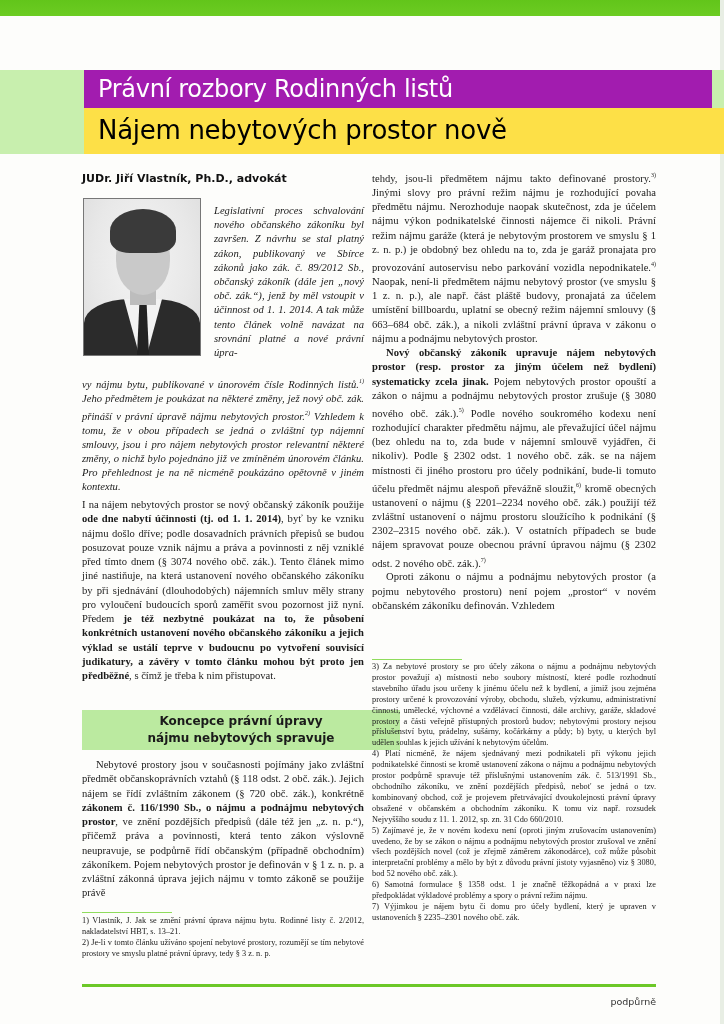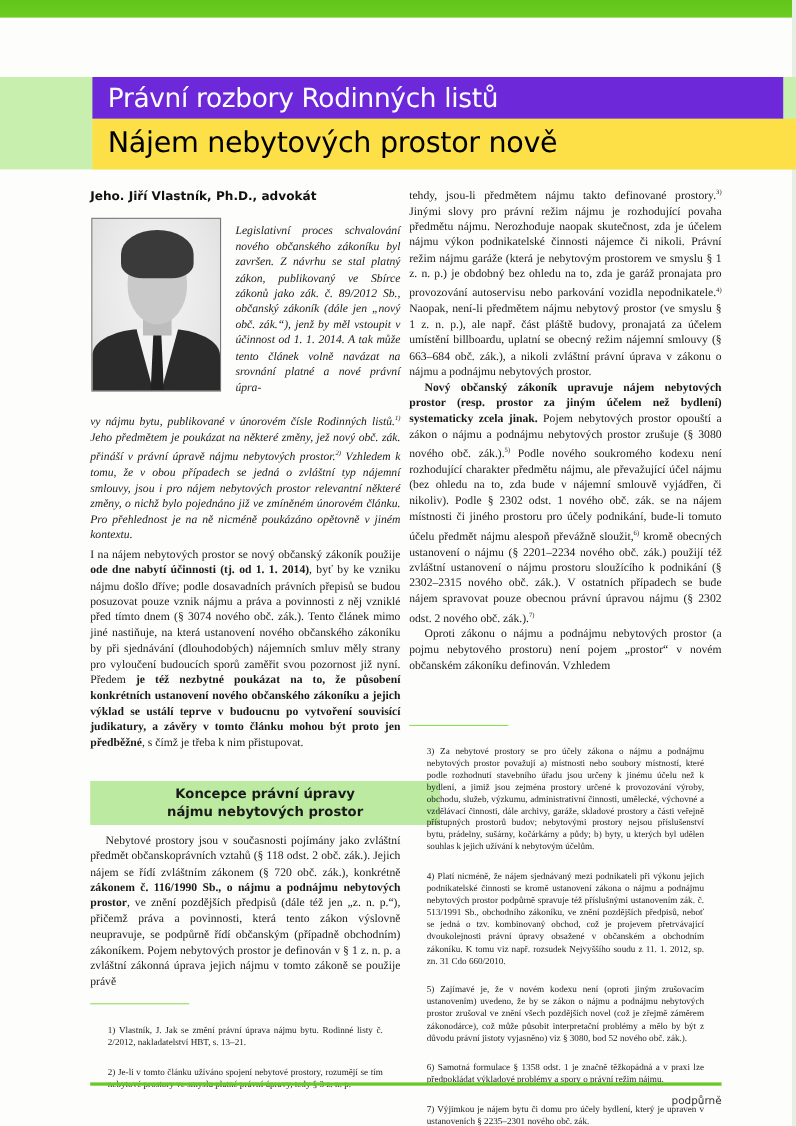--- a/index.html
+++ b/index.html
@@ -16,21 +16,21 @@
   .right-edge {
     position: absolute; right: 0; top: 0; width: 4px; height: 1024px;
     background: #e8eee4;
   }
   .header-band {
     position: absolute; left: 0; top: 70px; width: 724px; height: 84px;
     background: #c8efae;
   }
   .series-title {
     position: absolute; left: 84px; top: 70px; width: 628px; height: 38px;
-    background: #6d28d9;
+    background: #a21caf;
     color: #ffffff;
     font-family: "DejaVu Sans", sans-serif;
     font-size: 24px; line-height: 38px;
     padding-left: 14px; box-sizing: border-box;
     letter-spacing: -0.3px;
   }
   .article-title {
     position: absolute; left: 84px; top: 108px; width: 672px; height: 46px;
     background: #fde047;
     color: #000;
@@ -75,21 +75,21 @@
     font-size: 12px; line-height: 17px; text-align: center; padding-top: 3px; box-sizing: border-box;
   }
   .body-left-2 { left: 82px; top: 758px; width: 282px; }
   .body-left-2 p, .body-right p { margin: 0; text-indent: 14px; }
   .fn-rule { position: absolute; height: 1px; width: 90px; background: #8fdc5c; }
   .fn-rule.left { left: 82px; top: 912px; }
   .fn-rule.right { left: 372px; top: 659px; }
   .footnotes { position: absolute; font-size: 8.3px; line-height: 10.9px; text-align: justify; }
   .footnotes.left { left: 82px; top: 916px; width: 282px; }
   .footnotes.right { left: 372px; top: 662px; width: 284px; }
-  .footnotes div { margin: 16px; }
+  .footnotes div { margin: 0; }
   .body-right { left: 372px; top: 168px; width: 284px; }
   .bottom-rule {
     position: absolute; left: 82px; top: 984px; width: 574px; height: 3px;
     background: #6cc828;
   }
   .page-number {
     position: absolute; left: 600px; top: 996px; width: 56px; text-align: right;
     font-family: "DejaVu Sans", sans-serif; font-size: 9.5px; color: #333;
   }
   b { font-weight: bold; }
@@ -97,39 +97,39 @@
 </head>
 <body>
 
 <div class="top-bar"></div>
 <div class="right-edge"></div>
 
 <div class="header-band"></div>
 <div class="series-title">Právní rozbory Rodinných listů</div>
 <div class="article-title">Nájem nebytových prostor nově</div>
 
-<div class="author">Jeho. Jiří Vlastník, Ph.D., advokát</div>
+<div class="author">JUDr. Jiří Vlastník, Ph.D., advokát</div>
 
 <div class="photo">
   <div class="suit"></div>
   <div class="shirt"></div>
   <div class="tie"></div>
   <div class="neck"></div>
   <div class="face"></div>
   <div class="hair"></div>
 </div>
 
 <div class="lead">Legislativní proces schvalování nového občanského zákoníku byl završen. Z návrhu se stal platný zákon, publikovaný ve Sbírce zákonů jako zák. č. 89/2012 Sb., občanský zákoník (dále jen „nový obč. zák.“), jenž by měl vstoupit v účinnost od 1. 1. 2014. A tak může tento článek volně navázat na srovnání platné a nové právní úpra-</div>
 <div class="lead-wide"><span>vy nájmu bytu, publikované v únorovém čísle Rodinných listů.</span><sup>1)</sup><span> Jeho předmětem je poukázat na některé změny, jež nový obč. zák. přináší v právní úpravě nájmu nebytových prostor.</span><sup>2)</sup><span> Vzhledem k tomu, že v obou případech se jedná o zvláštní typ nájemní smlouvy, jsou i pro nájem nebytových prostor relevantní některé změny, o nichž bylo pojednáno již ve zmíněném únorovém článku. Pro přehlednost je na ně nicméně poukázáno opětovně v jiném kontextu.</span></div>
 
 <div class="col body-left-1"><span>I na nájem nebytových prostor se nový občanský zákoník použije </span><b>ode dne nabytí účinnosti (tj. od 1. 1. 2014)</b><span>, byť by ke vzniku nájmu došlo dříve; podle dosavadních právních přepisů se budou posuzovat pouze vznik nájmu a práva a povinnosti z něj vzniklé před tímto dnem (§ 3074 nového obč. zák.). Tento článek mimo jiné nastiňuje, na která ustanovení nového občanského zákoníku by při sjednávání (dlouhodobých) nájemních smluv měly strany pro vyloučení budoucích sporů zaměřit svou pozornost již nyní. Předem </span><b>je též nezbytné poukázat na to, že působení konkrétních ustanovení nového občanského zákoníku a jejich výklad se ustálí teprve v budoucnu po vytvoření souvisící judikatury, a závěry v tomto článku mohou být proto jen předběžné</b><span>, s čímž je třeba k nim přistupovat.</span></div>
 
 <div class="subheading">
   <div>Koncepce právní úpravy</div>
-  <div>nájmu nebytových prostor</div>
+  <div>nájmu nebytových spravuje</div>
 </div>
 
 <div class="col body-left-2">
   <p><span>Nebytové prostory jsou v současnosti pojímány jako zvláštní předmět občanskoprávních vztahů (§ 118 odst. 2 obč. zák.). Jejich nájem se řídí zvláštním zákonem (§ 720 obč. zák.), konkrétně </span><b>zákonem č. 116/1990 Sb., o nájmu a podnájmu nebytových prostor</b><span>, ve znění pozdějších předpisů (dále též jen „z. n. p.“), přičemž práva a povinnosti, která tento zákon výslovně neupravuje, se podpůrně řídí občanským (případně obchodním) zákoníkem. Pojem nebytových prostor je definován v § 1 z. n. p. a zvláštní zákonná úprava jejich nájmu v tomto zákoně se použije právě</span></p>
 </div>
 
 <div class="fn-rule left"></div>
 <div class="footnotes left">
   <div>1) Vlastník, J. Jak se změní právní úprava nájmu bytu. Rodinné listy č. 2/2012, nakladatelství HBT, s. 13–21.</div>
   <div>2) Je-li v tomto článku užíváno spojení nebytové prostory, rozumějí se tím nebytové prostory ve smyslu platné právní úpravy, tedy § 3 z. n. p.</div>

